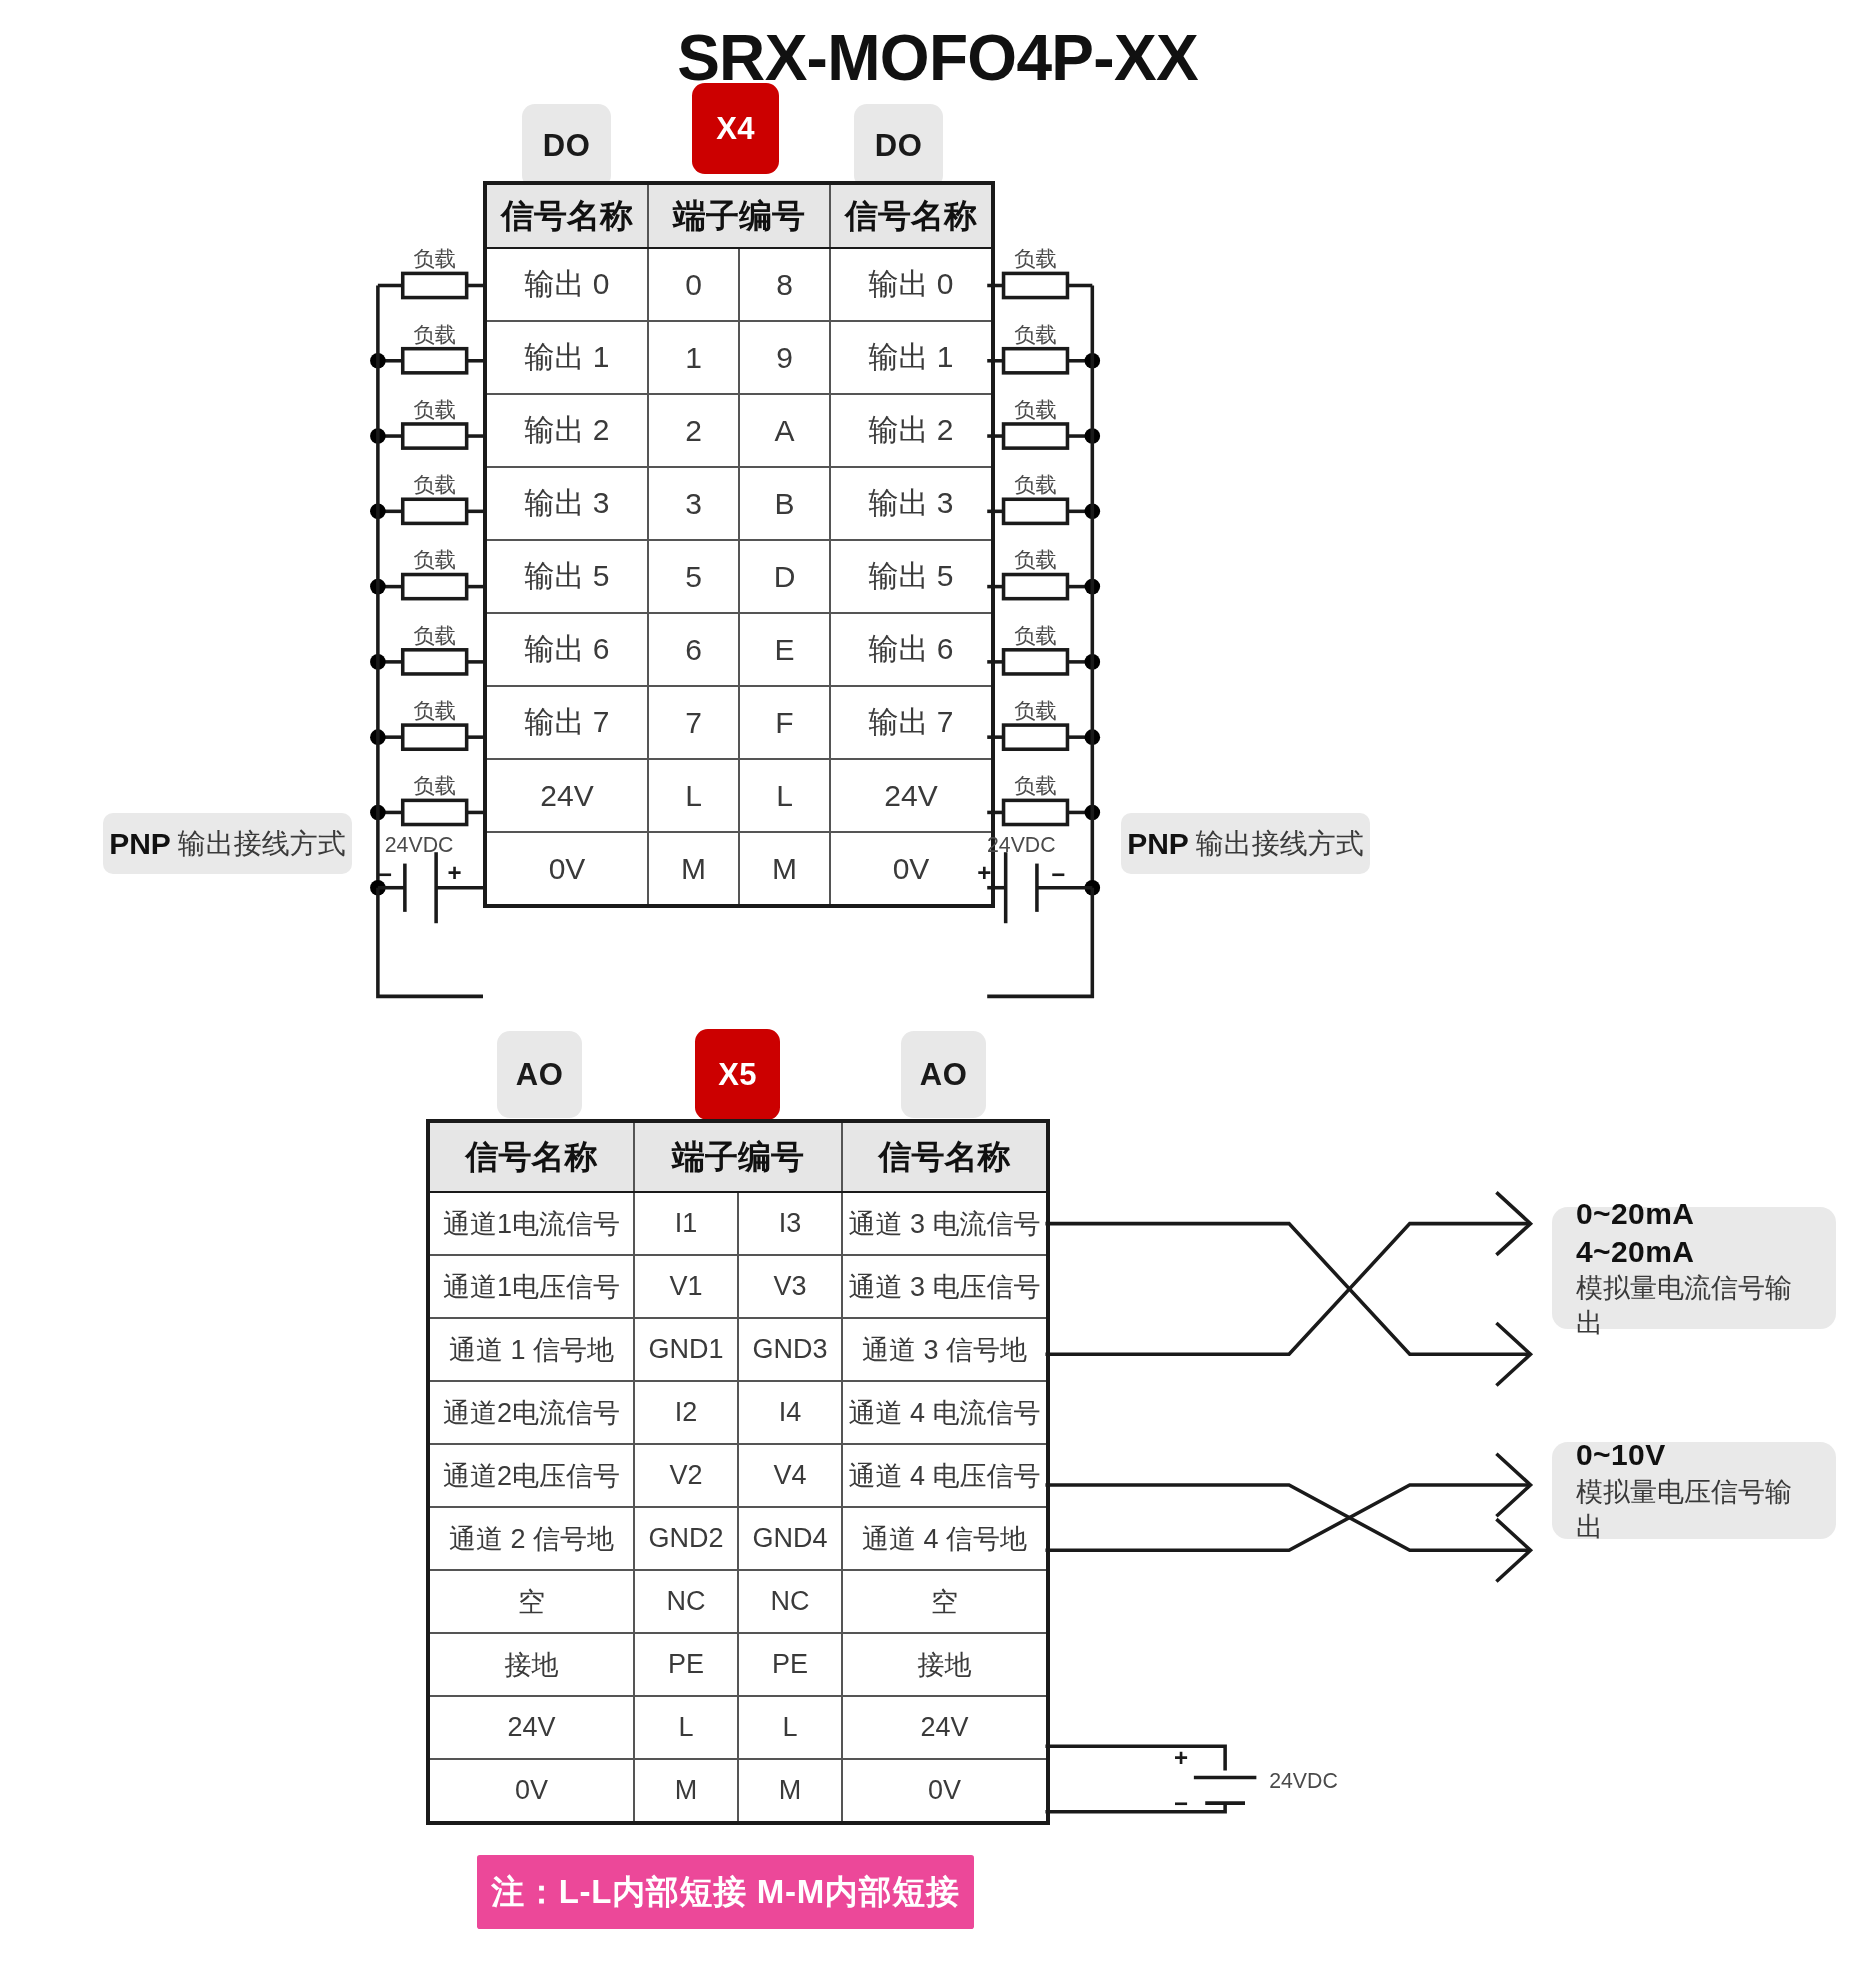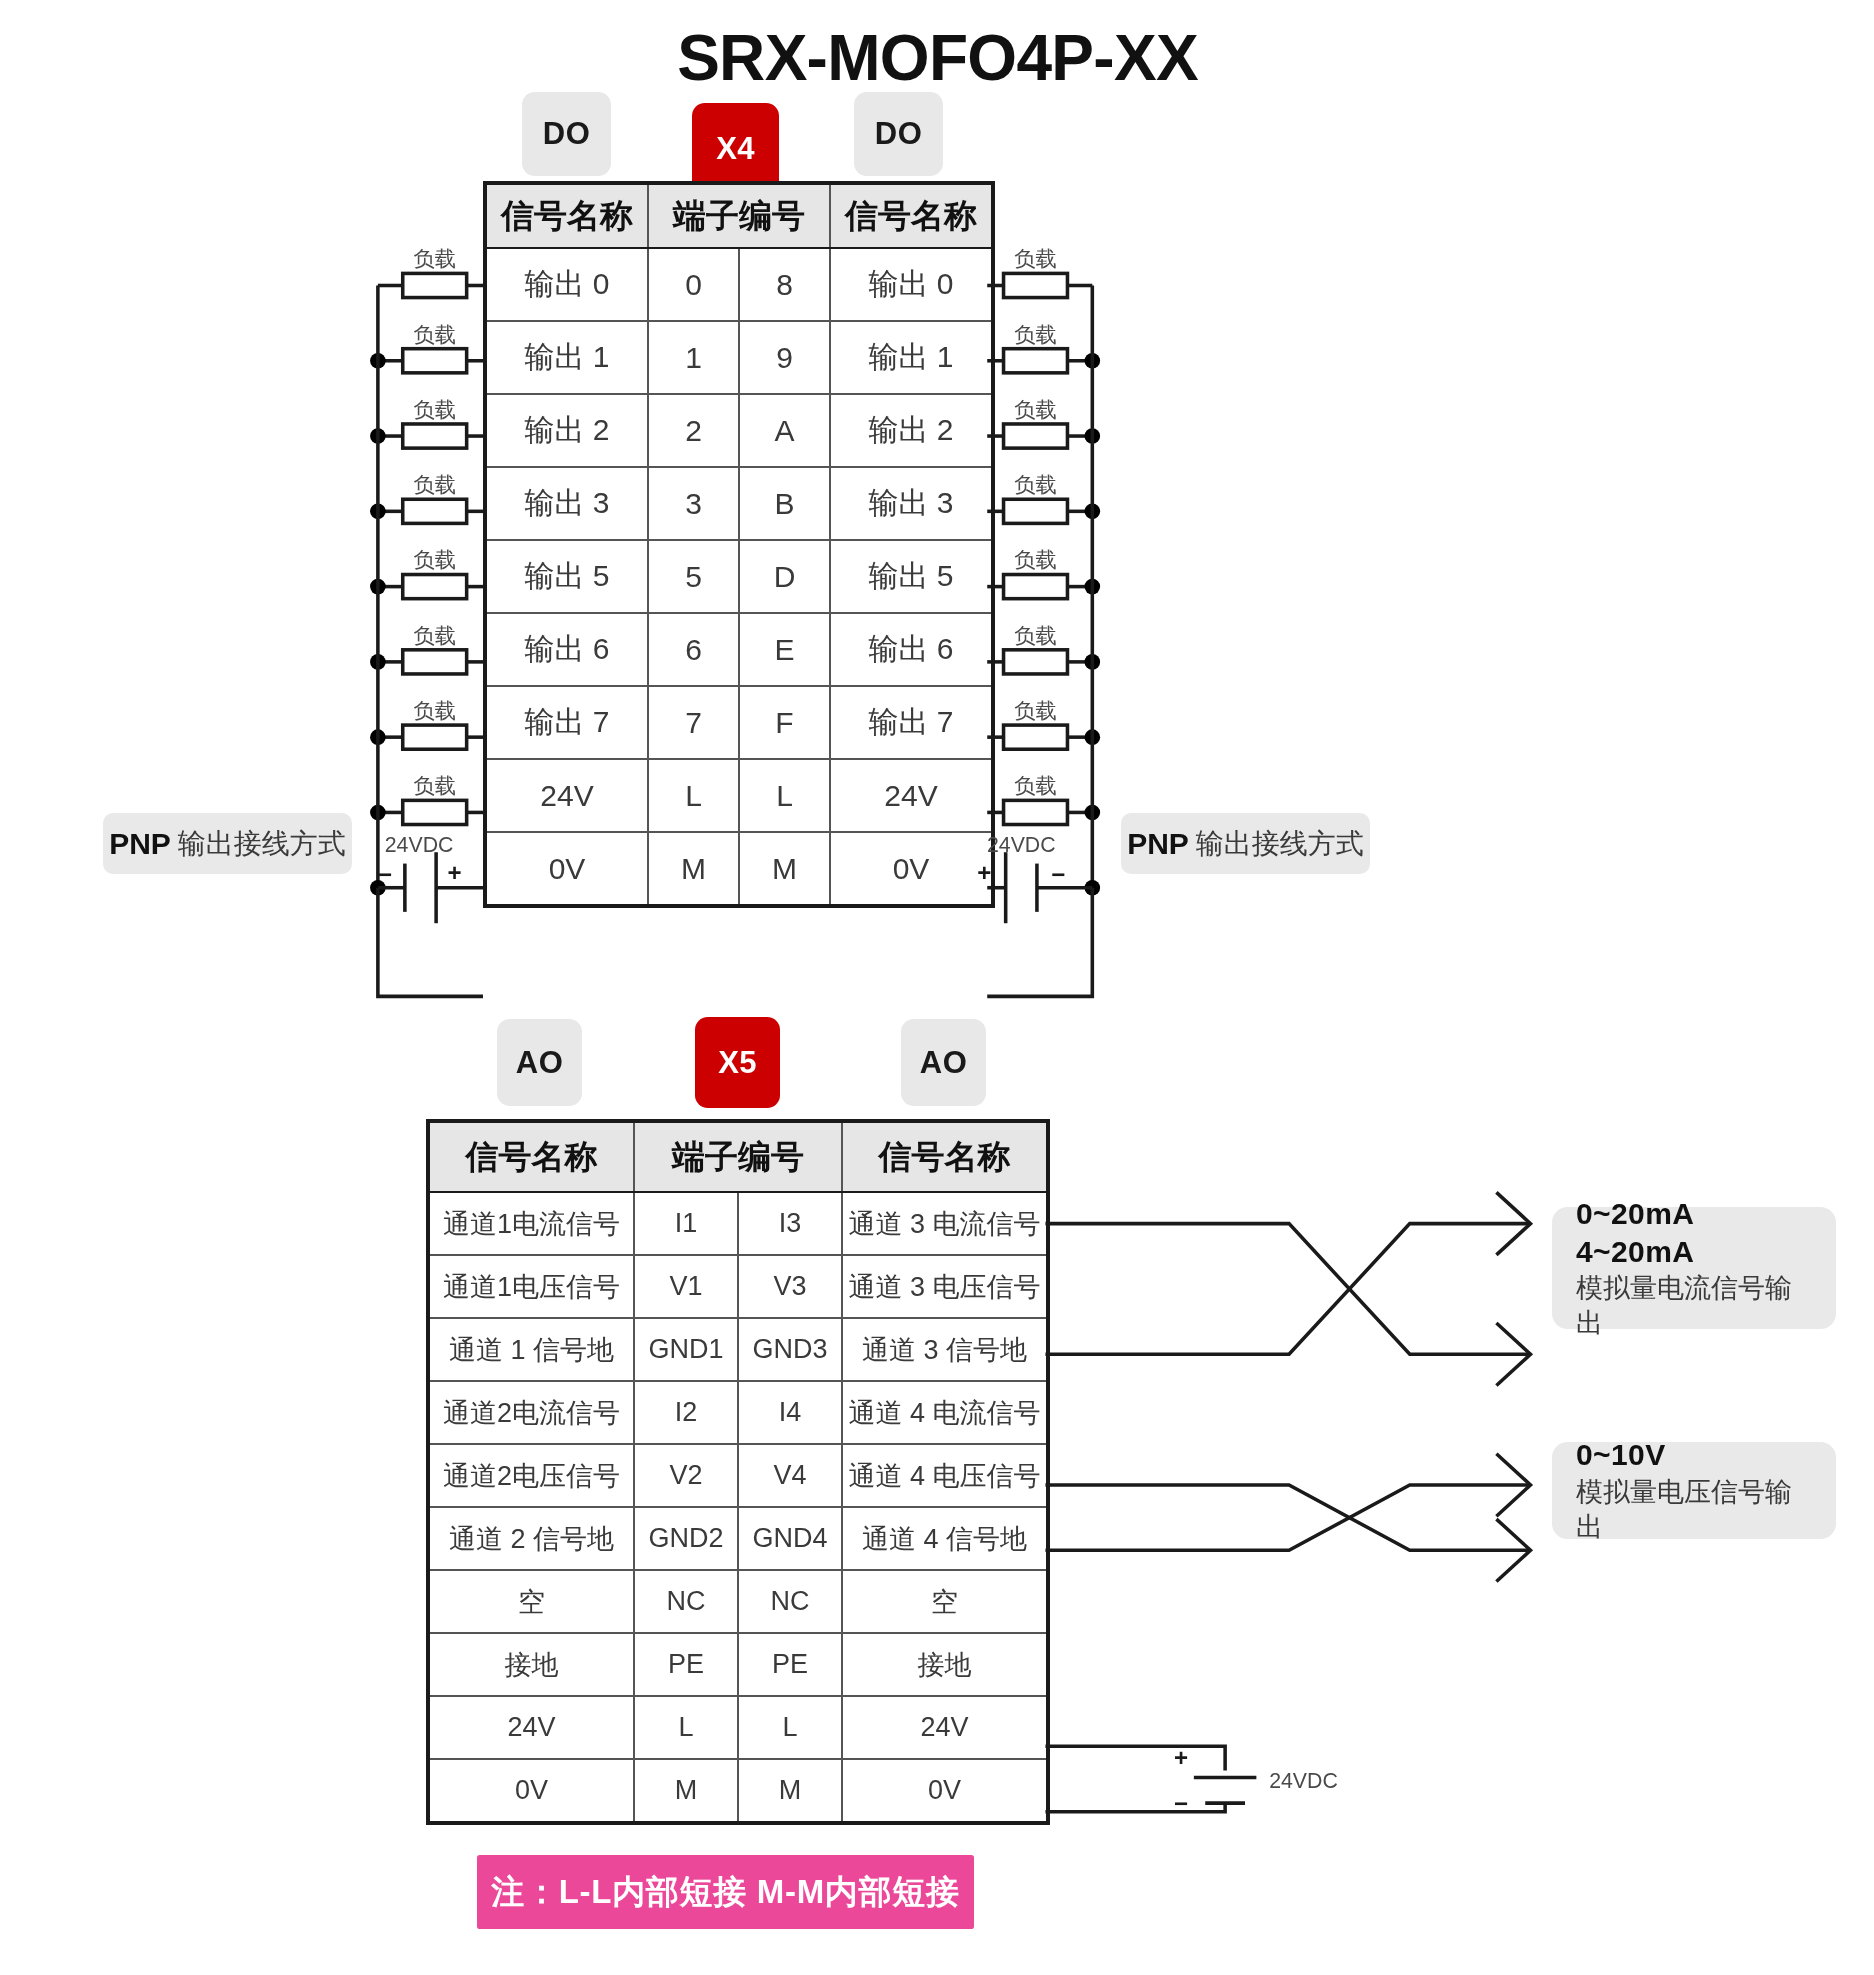--- a/index.html
+++ b/index.html
@@ -26,20 +26,21 @@
     color:#111111;
   }
 
   
   .badge{
     display:flex;align-items:center;justify-content:center;
     border-radius:12.8px;
     font-weight:bold;
     font-size:31px;
     letter-spacing:0.4px;
+    margin-top:12px;
   }
   .badge.grey{background:#e8e8e8;color:#1a1a1a;}
   .badge.red{background:#cc0000;color:#ffffff;}
 
   
   table.term{
     border-collapse:collapse;
     background:#ffffff;
     table-layout:fixed;
   }
@@ -117,21 +118,21 @@
   .pol{font-family:"Liberation Sans","DejaVu Sans",sans-serif;font-size:34px;font-weight:bold;fill:#1a1a1a;}
 </style>
 </head>
 <body>
 
 <div id="page">
 
   <div class="abs" id="title">SRX-MOFO4P-XX</div>
 
   <div class="abs badge grey" style="left:522px;top:92px;width:89px;height:84px;">DO</div>
-  <div class="abs badge red" style="left:692px;top:103px;width:87px;height:91px;">X4</div>
+  <div class="abs badge red" style="left:692px;top:71px;width:87px;height:91px;">X4</div>
   <div class="abs badge grey" style="left:854px;top:92px;width:89px;height:84px;">DO</div>
 
   <table class="term abs" id="tbl1">
     <colgroup>
         <col class="sig">
         <col class="num">
         <col class="num">
         <col class="sig">
       </colgroup>
     <thead>

